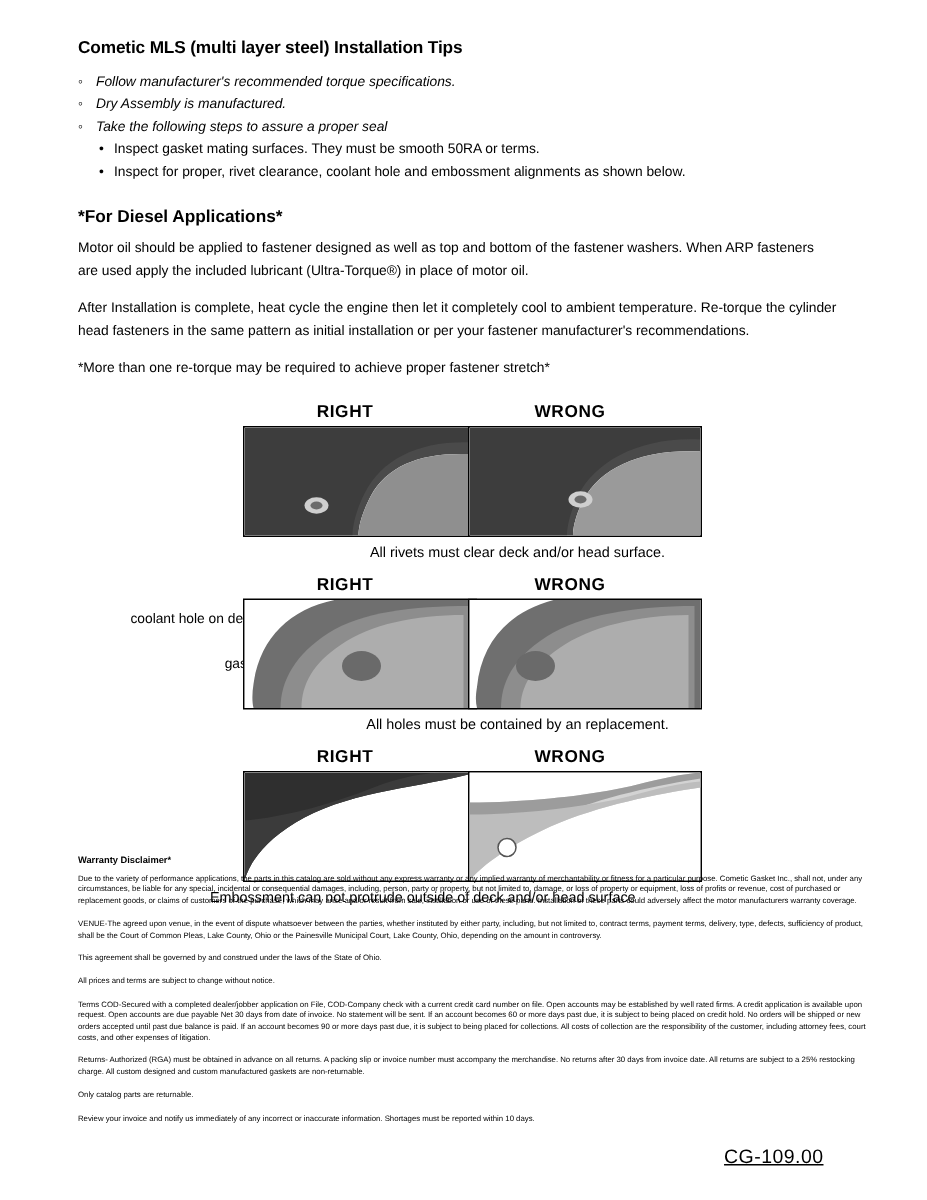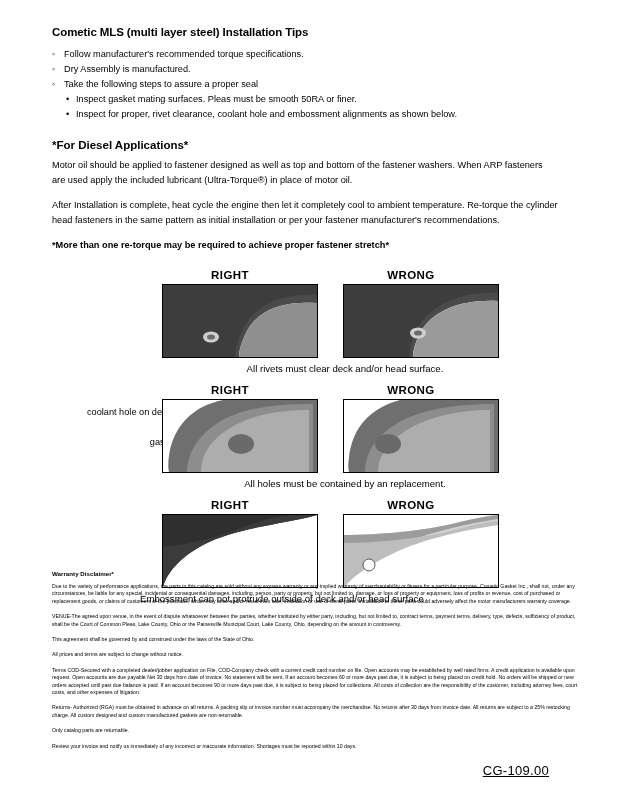--- a/index.html
+++ b/index.html
@@ -31,20 +31,21 @@
   ul.bullets {
     list-style: none;
     margin: 0;
     padding: 0;
   }
   ul.bullets > li {
     font-size: 9.2px;
     line-height: 15px;
     position: relative;
     padding-left: 12px;
+    font-style: italic;
   }
   ul.bullets > li::before {
     content: "\25E6";
     position: absolute;
     left: 0;
     top: 0;
     font-size: 9.2px;
   }
   ul.sub {
     list-style: none;
@@ -69,34 +70,32 @@
     font-weight: bold;
     margin: 17px 0 7px 0;
   }
   p.body {
     font-size: 9.2px;
     line-height: 14.6px;
     margin: 0 0 11px 0;
   }
   p.body.last {
     margin-bottom: 4px;
-    font-weight: bold;
   }
   .figures {
     margin-top: 16px;
     position: relative;
   }
   .fig-row {
     display: flex;
     justify-content: center;
     gap: 14px;
   }
   .fig-col {
     width: 136px;
-    margin-left: 31px;
   }
   .fig-label {
     text-align: center;
     font-size: 11.5px;
     font-weight: bold;
     letter-spacing: 0.4px;
     margin-bottom: 3px;
   }
   .fig-box {
     width: 154px;
@@ -163,21 +162,21 @@
 <div class="page">
 
   <h1 class="doc-title">Cometic MLS (multi layer steel) Installation Tips</h1>
 
   <ul class="bullets">
     <li>Follow manufacturer's recommended torque specifications.</li>
     <li>Dry Assembly is manufactured.</li>
     <li>Take the following steps to assure a proper seal</li>
   </ul>
   <ul class="sub">
-    <li>Inspect gasket mating surfaces.  Pleas must be smooth 50RA or finer.</li>
+    <li>Inspect gasket mating surfaces.  They must be smooth 50RA or terms.</li>
     <li>Inspect for proper, rivet clearance, coolant hole and embossment alignments as shown below.</li>
   </ul>
 
   <h2 class="section-head">*For Diesel Applications*</h2>
   <p class="body">Motor oil should be applied to fastener designed as well as top and bottom of the fastener washers. When ARP fasteners are used apply the included lubricant (Ultra-Torque®) in place of motor oil.</p>
   <p class="body">After Installation is complete, heat cycle the engine then let it completely cool to ambient temperature. Re-torque the cylinder head fasteners in the same pattern as initial installation or per your fastener manufacturer's recommendations.</p>
   <p class="body last">*More than one re-torque may be required to achieve proper fastener stretch*</p>
 
   <div class="figures">
 

